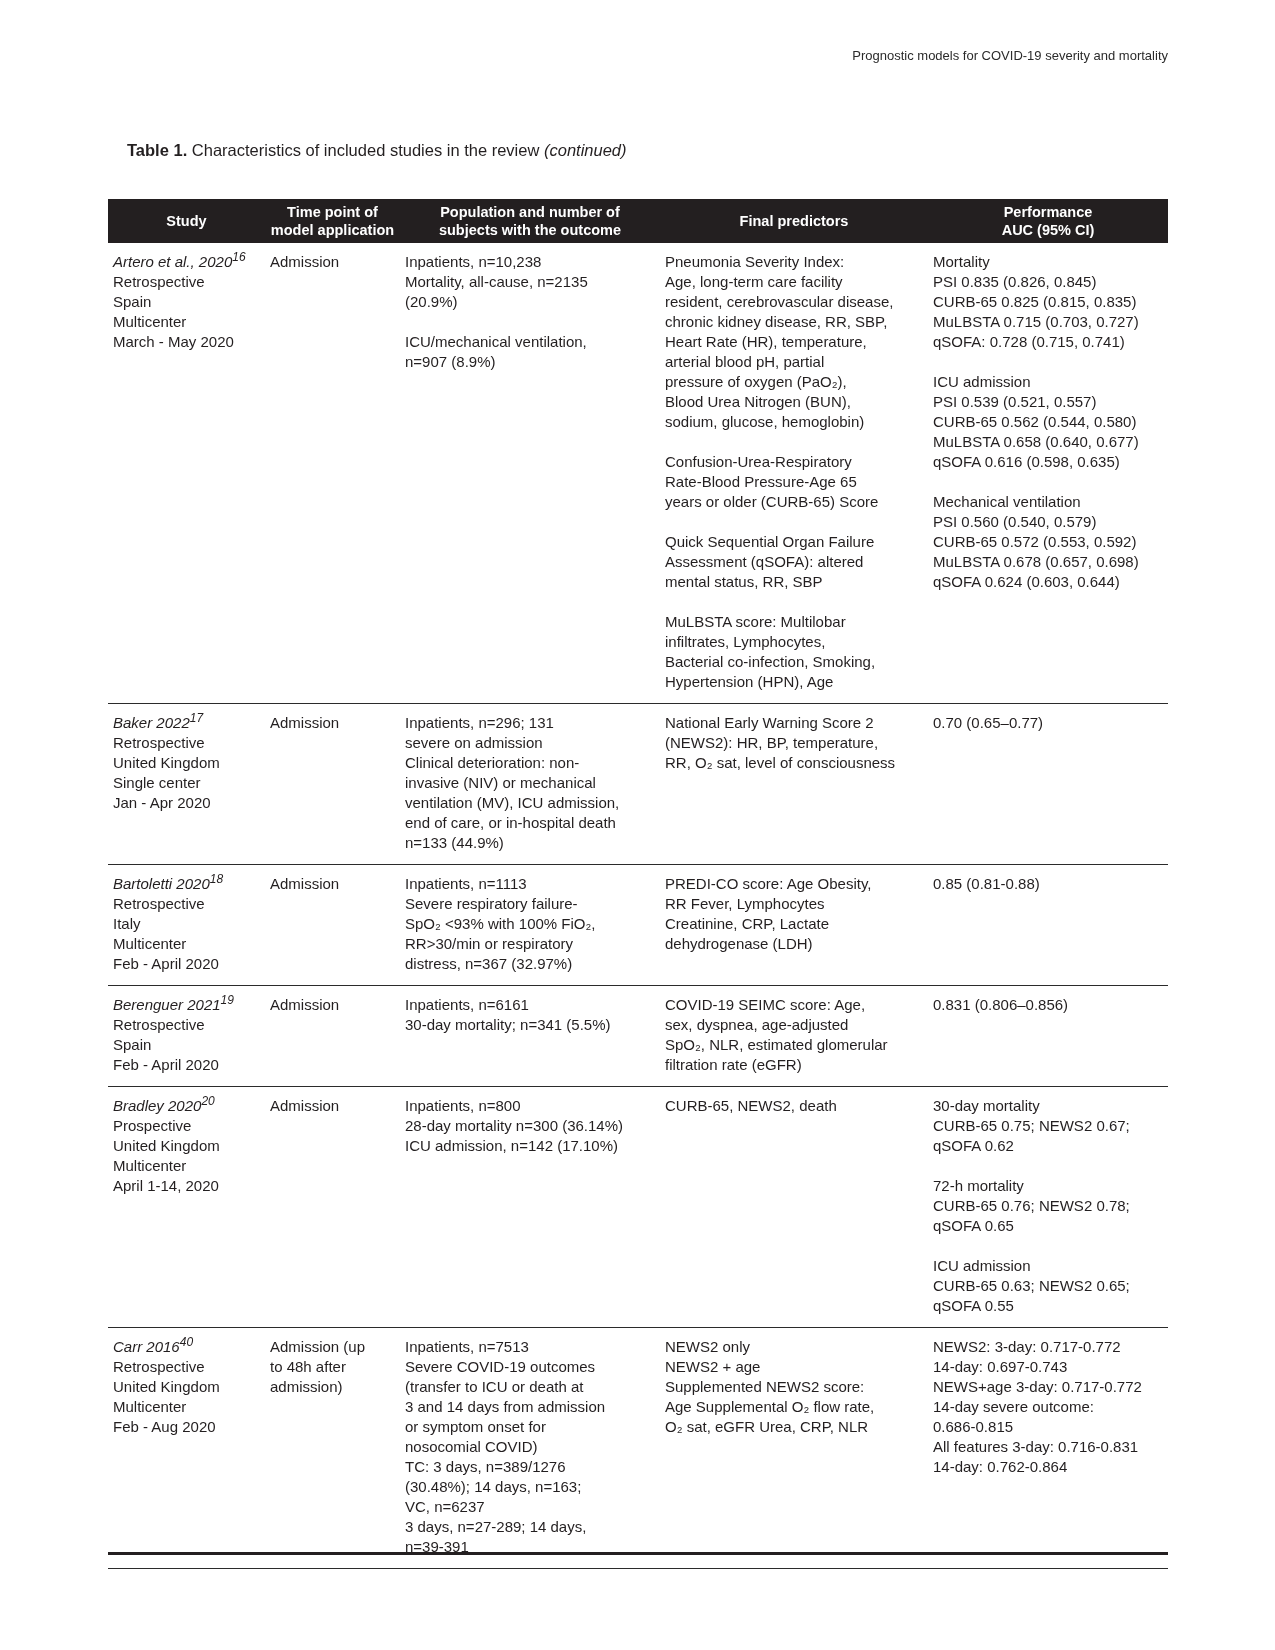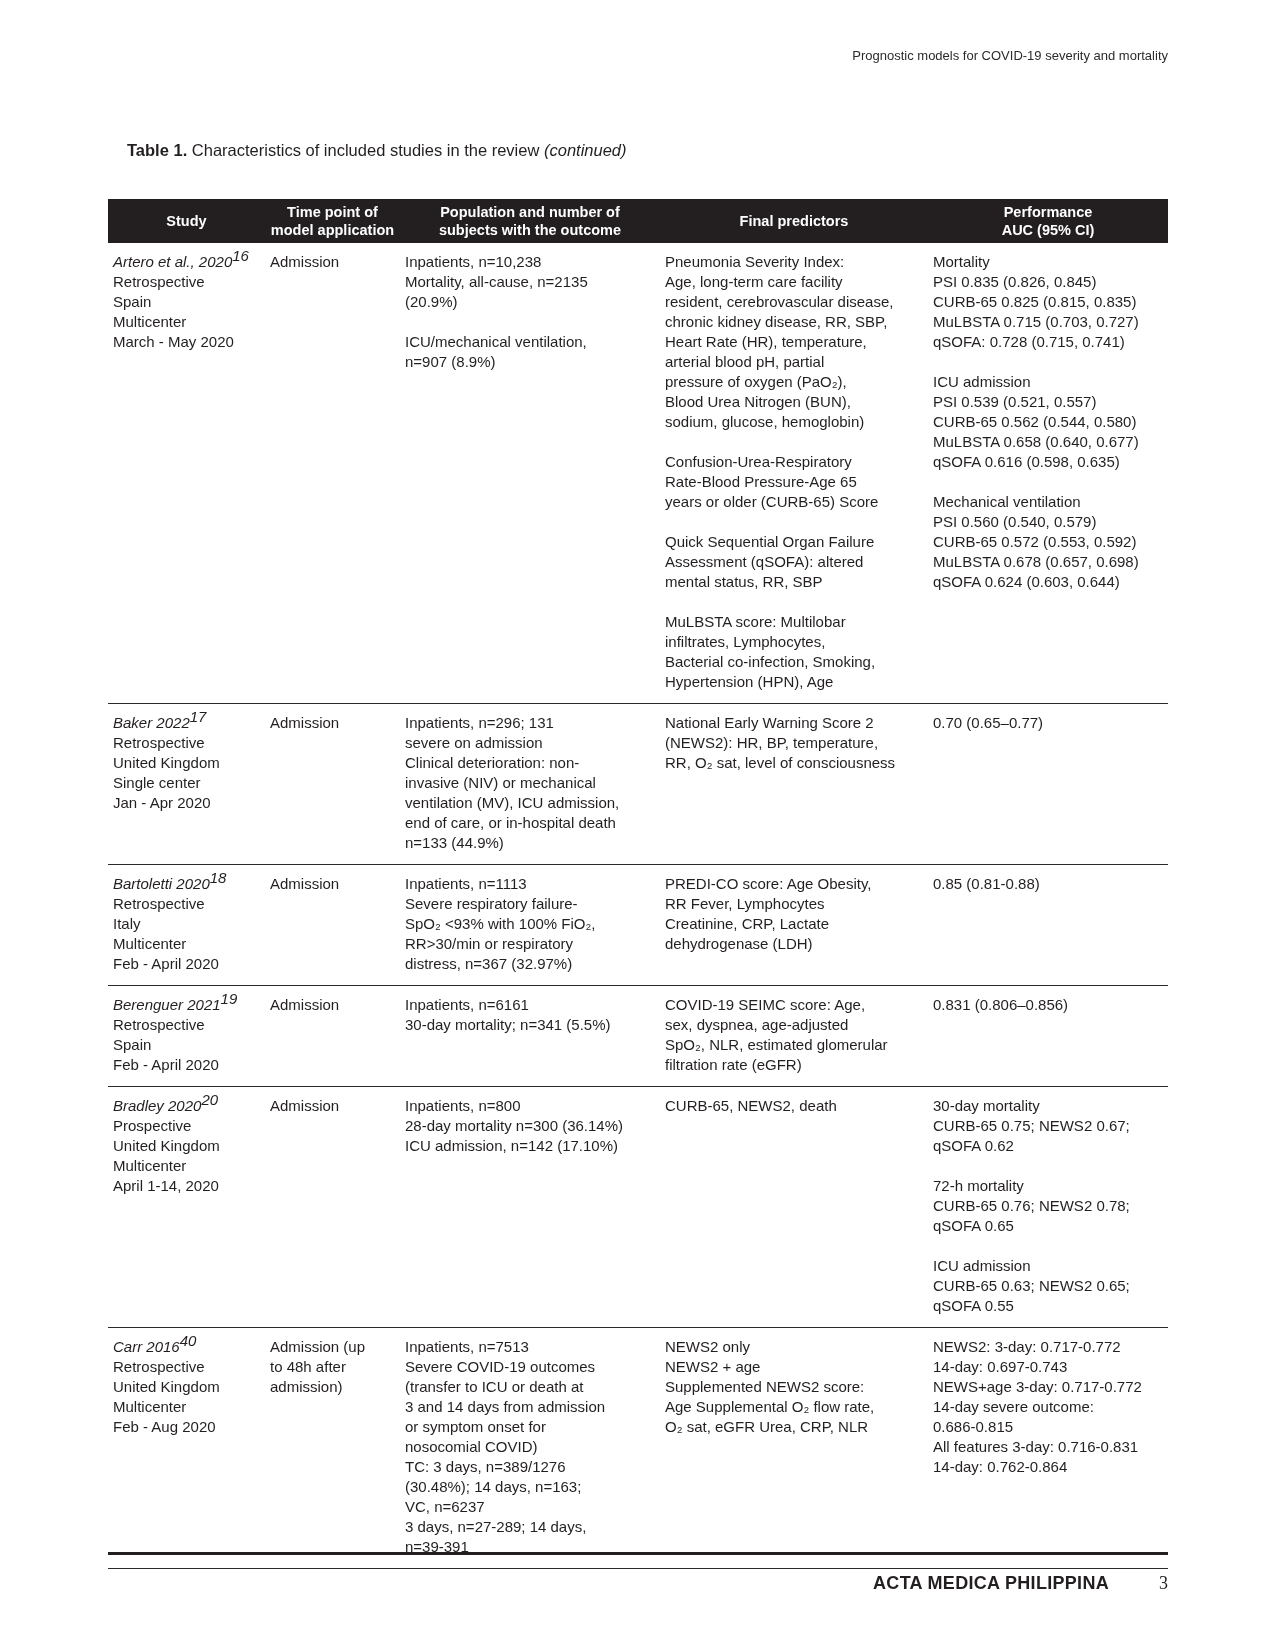--- a/index.html
+++ b/index.html
@@ -38,21 +38,21 @@
   tbody td {
     vertical-align: top;
     font-size: 15px; line-height: 20px;
     padding: 9px 4px 11px 5px;
     border-top: 1px solid #2b2b2b;
   }
   tbody tr:first-child td { border-top: none; }
   tbody tr:last-child td { border-bottom: 1px solid #2b2b2b; }
   .pre { white-space: pre-line; }
   .sname { font-weight: 400; font-style: italic; }
-  sup.sref { font-style: italic; font-size: 15px; line-height: 0; }
+  sup.sref { font-style: italic; font-size: 12px; line-height: 0; }
   .sdetails { white-space: pre-line; }
   .sdate { }
 
   .footer-rule {
     position: absolute; top: 1552px; left: 108px; width: 1060px; height: 3px;
     background: #231f20;
   }
   .footer {
     position: absolute; top: 1573px; left: 108px; width: 1060px;
     text-align: right;
@@ -271,17 +271,14 @@
 14-day severe outcome:
 0.686-0.815
 All features 3-day: 0.716-0.831
 14-day: 0.762-0.864</td>
       </tr>
 
     </tbody>
   </table>
 
   <div class="footer-rule"></div>
-  <div class="footer">
-    <span class="journal">ACTA MEDICA PHILIPPINA</span><span class="pageno">3</span>
-  </div>
 
 </div>
 
 </body></html>

